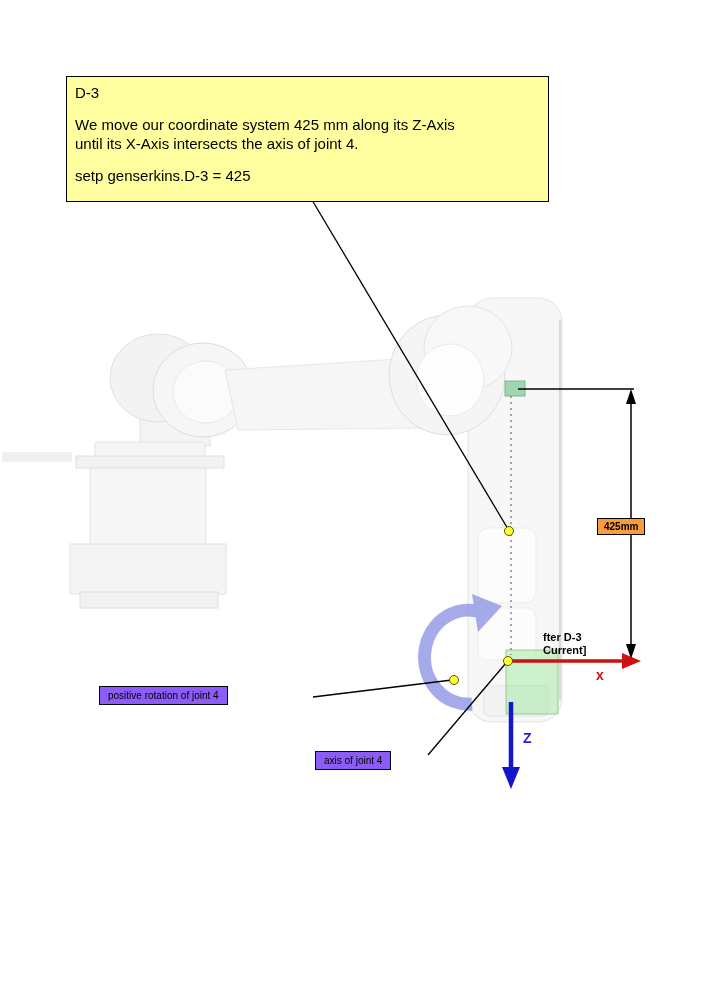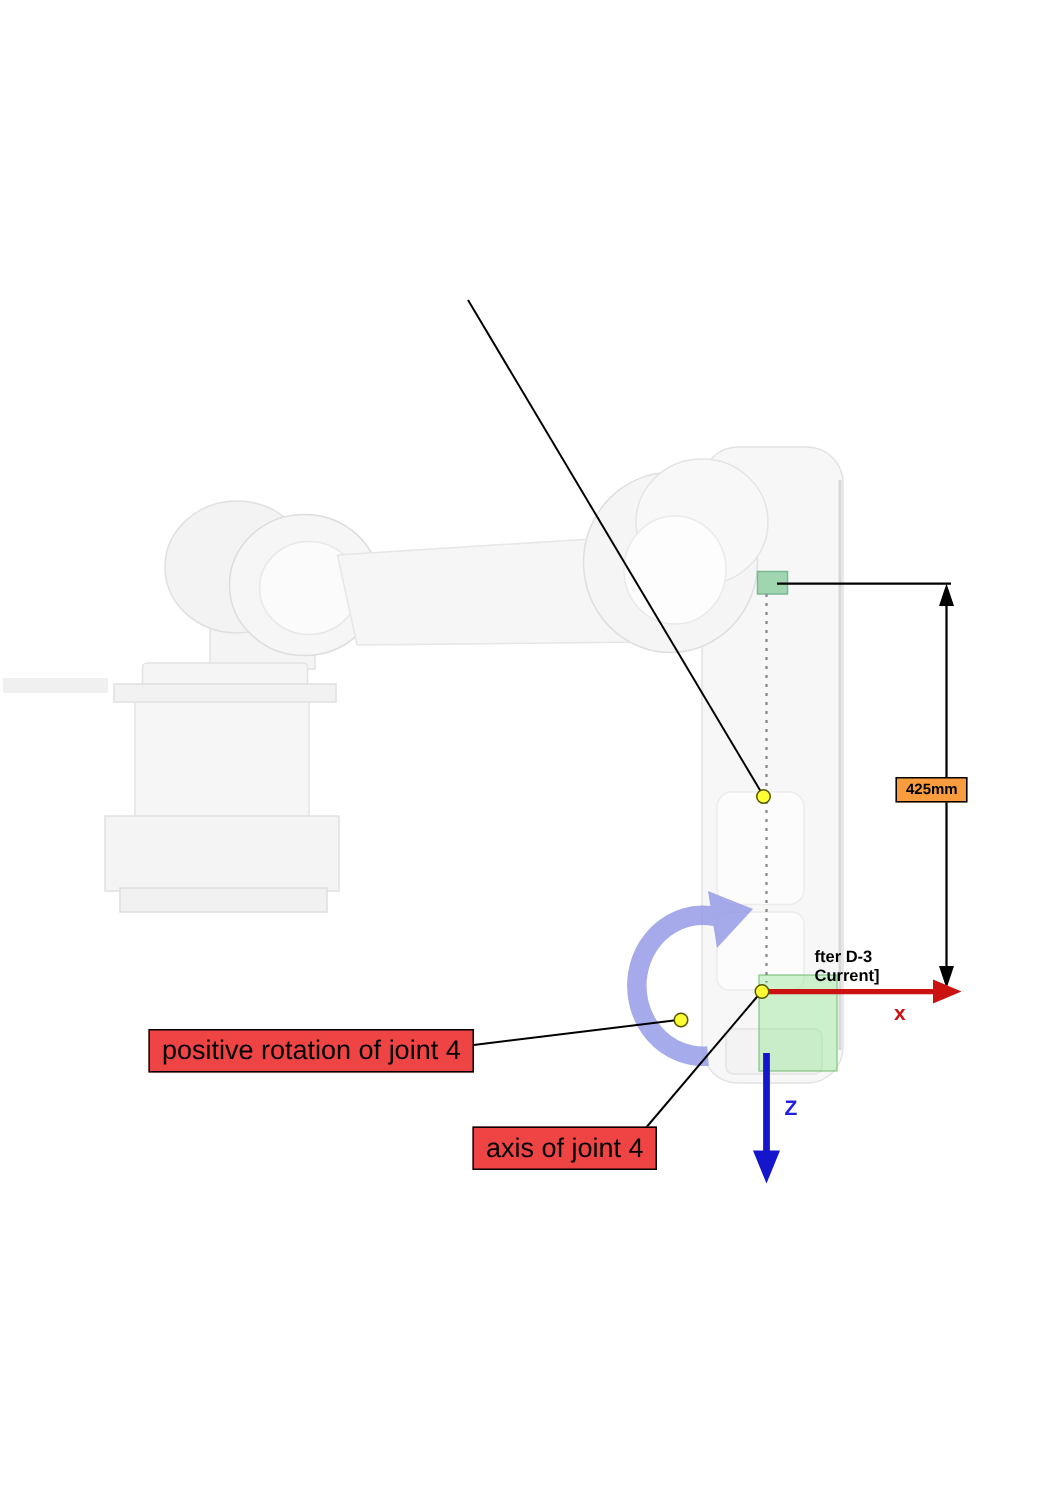--- a/index.html
+++ b/index.html
@@ -17,22 +17,22 @@
   .callout-title { margin-bottom:14px; }
   .callout-body  { margin-bottom:14px; }
 
   .dim-label {
     position:absolute; left:597px; top:518px;
     background:#f89c3e; border:1px solid #000;
     padding:2px 6px; font-size:10px; font-weight:bold;
   }
 
   .note-label {
-    position:absolute; background:#ef4444; border:1px solid #000;
-    padding:3px 8px; font-size:18px; white-space:nowrap;
+    position:absolute; background:#8b5cf6; border:1px solid #000;
+    padding:3px 8px; font-size:10px; white-space:nowrap;
   }
   .note-rotation { left:99px;  top:686px; }
   .note-axis     { left:315px; top:751px; }
 
   .svg-text       { font-family:"Liberation Sans", sans-serif; }
   .frame-text     { font-size:11px; font-weight:bold; fill:#000; }
   .axis-x-text    { font-size:14px; font-weight:bold; fill:#cc1111; }
   .axis-z-text    { font-size:14px; font-weight:bold; fill:#2222dd; }
 </style>
 </head>
@@ -103,19 +103,27 @@
 
     <line x1="312" y1="200" x2="508" y2="529" stroke="#000" stroke-width="1.3"></line>
     <line x1="313" y1="697" x2="452" y2="680" stroke="#000" stroke-width="1.3"></line>
     <line x1="428" y1="755" x2="506" y2="663" stroke="#000" stroke-width="1.3"></line>
 
     <circle cx="509" cy="531" r="4.5" fill="#ffff33" stroke="#555500"></circle>
     <circle cx="508" cy="661" r="4.5" fill="#ffff33" stroke="#555500"></circle>
     <circle cx="454" cy="680" r="4.5" fill="#ffff33" stroke="#555500"></circle>
   </svg>
 
+  <div class="callout">
+    <div class="callout-title">D-3</div>
+    <div class="callout-body">
+      <span>We move our coordinate system  425 mm along its Z-Axis</span><br>
+      <span>until its X-Axis intersects the axis of joint 4.</span>
+    </div>
+    <div class="callout-command">setp genserkins.D-3 = 425</div>
+  </div>
 
   <div class="dim-label">425mm</div>
 
   <div class="note-label note-rotation">positive rotation of joint 4</div>
   <div class="note-label note-axis">axis of joint 4</div>
 
 </div>
 
 </body></html>

